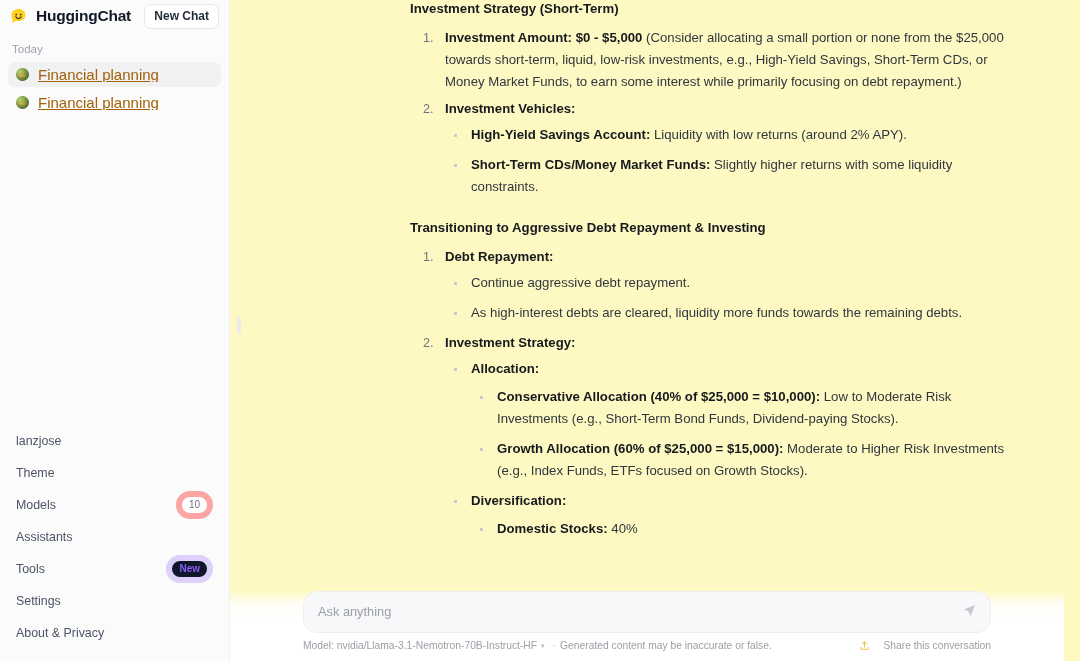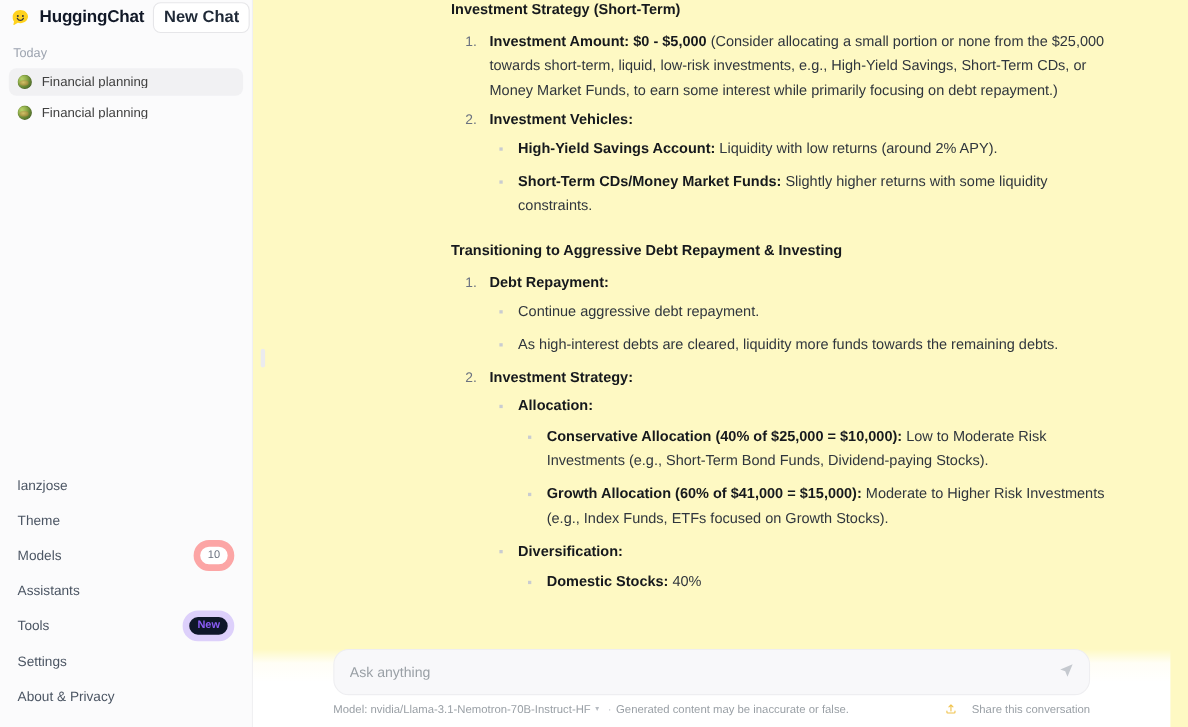--- a/index.html
+++ b/index.html
@@ -54,21 +54,21 @@
   .brand-name {
     font-size: 15.5px;
     font-weight: 700;
     letter-spacing: -0.2px;
     color: #111827;
     line-height: 1;
   }
 
   .new-chat-btn {
     margin-left: auto;
-    font-size: 15px;
+    font-size: 12px;
     font-weight: 600;
     color: #1f2937;
     background: #ffffff;
     border: 1px solid #e6e6e9;
     border-radius: 7px;
     padding: 4px 9px;
     line-height: 1.25;
     cursor: pointer;
     white-space: nowrap;
   }
@@ -114,26 +114,27 @@
     content: "";
     position: absolute;
     left: 18%; top: 42%;
     width: 62%; height: 38%;
     background: radial-gradient(ellipse at 40% 40%, #d9c36a 0%, #a58a3c 70%, transparent 100%);
     border-radius: 50%;
     opacity: .85;
   }
 
   .conv-title {
-    font-size: 12px;
-    color: #404040;
+    font-size: 15px;
+    color: #a16207;
     line-height: 1;
     white-space: nowrap;
     overflow: hidden;
     text-overflow: ellipsis;
+    text-decoration: underline;
   }
 
   .sb-spacer { flex: 1 1 auto; }
 
   .sb-footer {
     padding: 0 0 12px 0;
     display: flex;
     flex-direction: column;
   }
 
@@ -462,21 +463,21 @@
           <li>
             <span class="b">Investment Strategy:</span>
             <ul class="md-ul">
               <li>
                 <span class="b">Allocation:</span>
                 <ul class="md-ul">
                   <li>
                     <span class="b">Conservative Allocation (40% of $25,000 = $10,000):</span><span> Low to Moderate Risk Investments (e.g., Short-Term Bond Funds, Dividend-paying Stocks).</span>
                   </li>
                   <li>
-                    <span class="b">Growth Allocation (60% of $41,000 = $15,000):</span><span> Moderate to Higher Risk Investments (e.g., Index Funds, ETFs focused on Growth Stocks).</span>
+                    <span class="b">Growth Allocation (60% of $25,000 = $15,000):</span><span> Moderate to Higher Risk Investments (e.g., Index Funds, ETFs focused on Growth Stocks).</span>
                   </li>
                 </ul>
               </li>
               <li>
                 <span class="b">Diversification:</span>
                 <ul class="md-ul">
                   <li>
                     <span class="b">Domestic Stocks:</span><span> 40%</span>
                   </li>
                 </ul>

